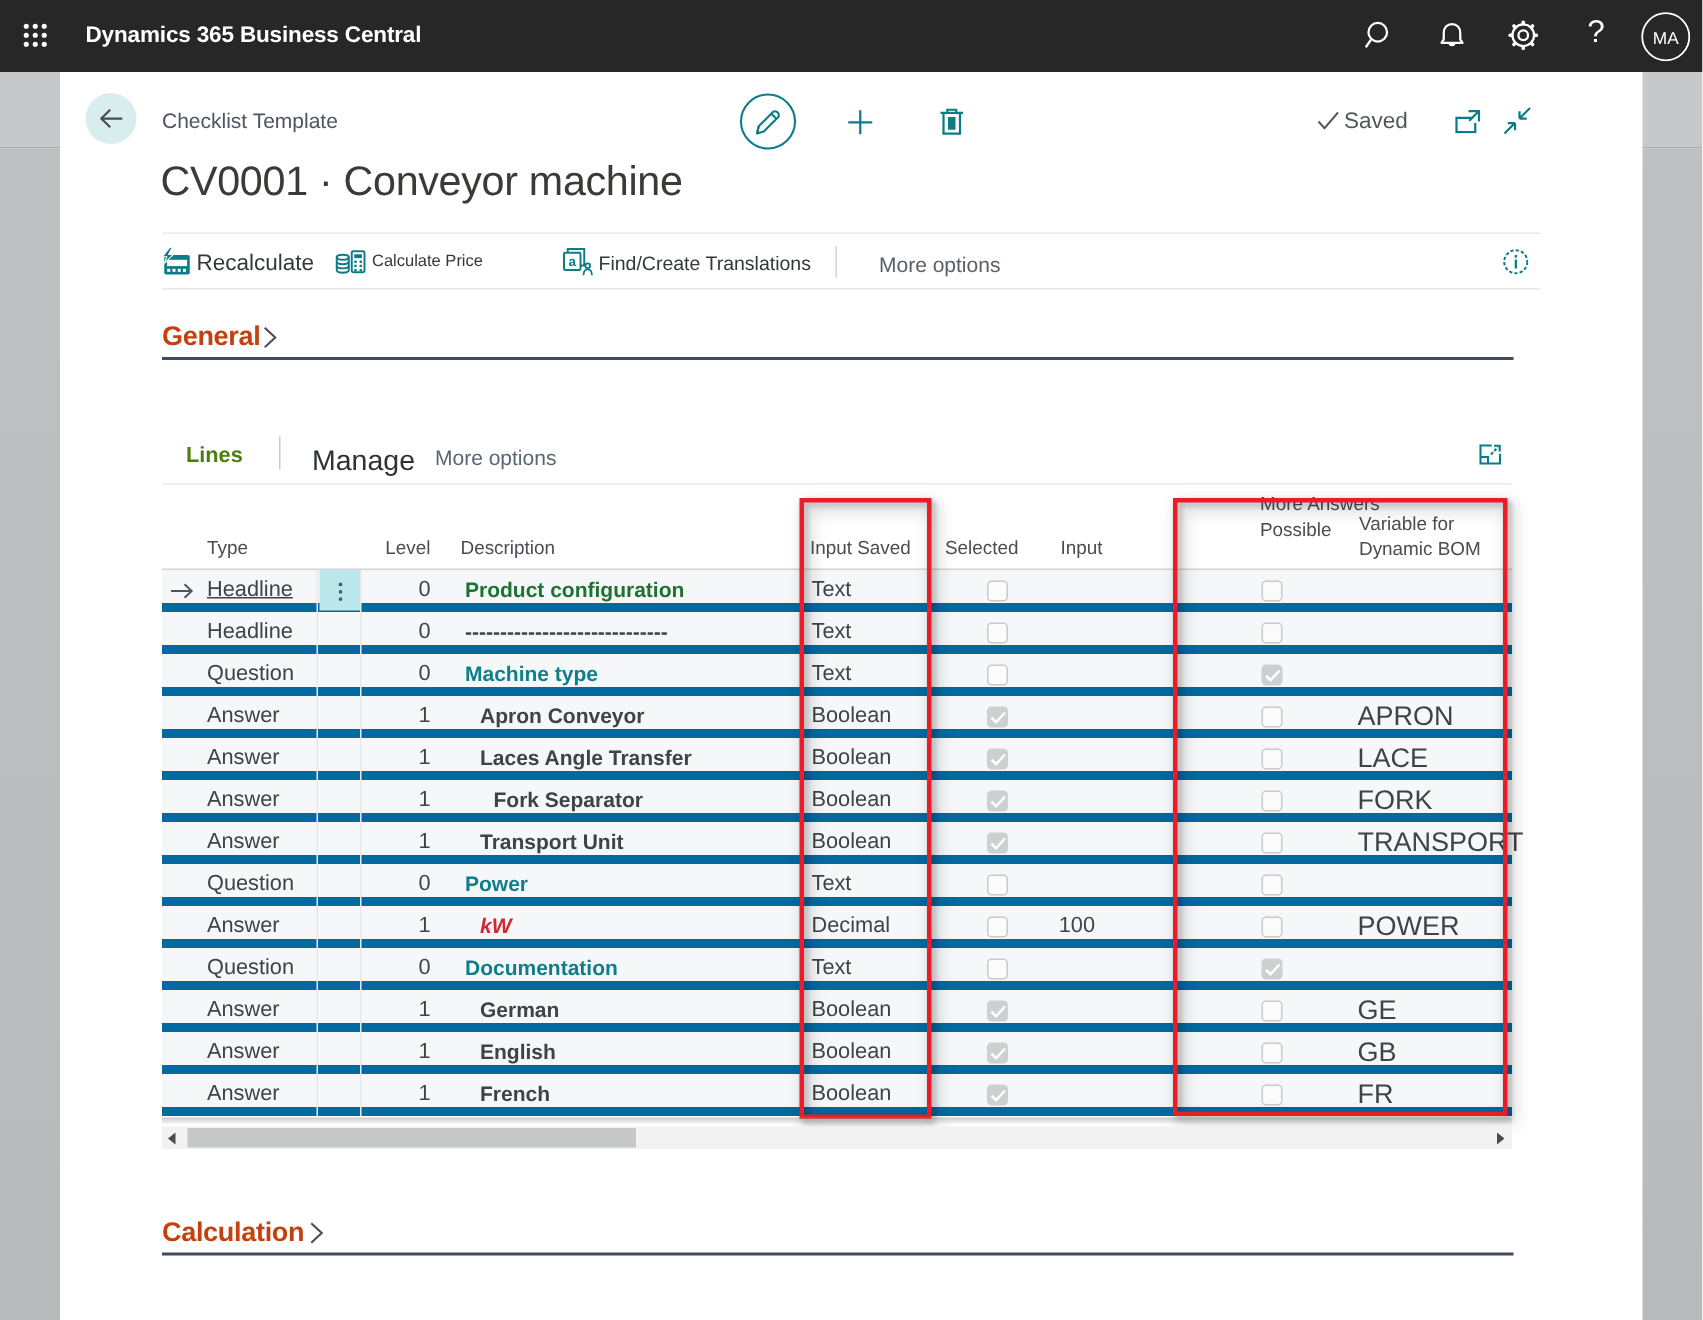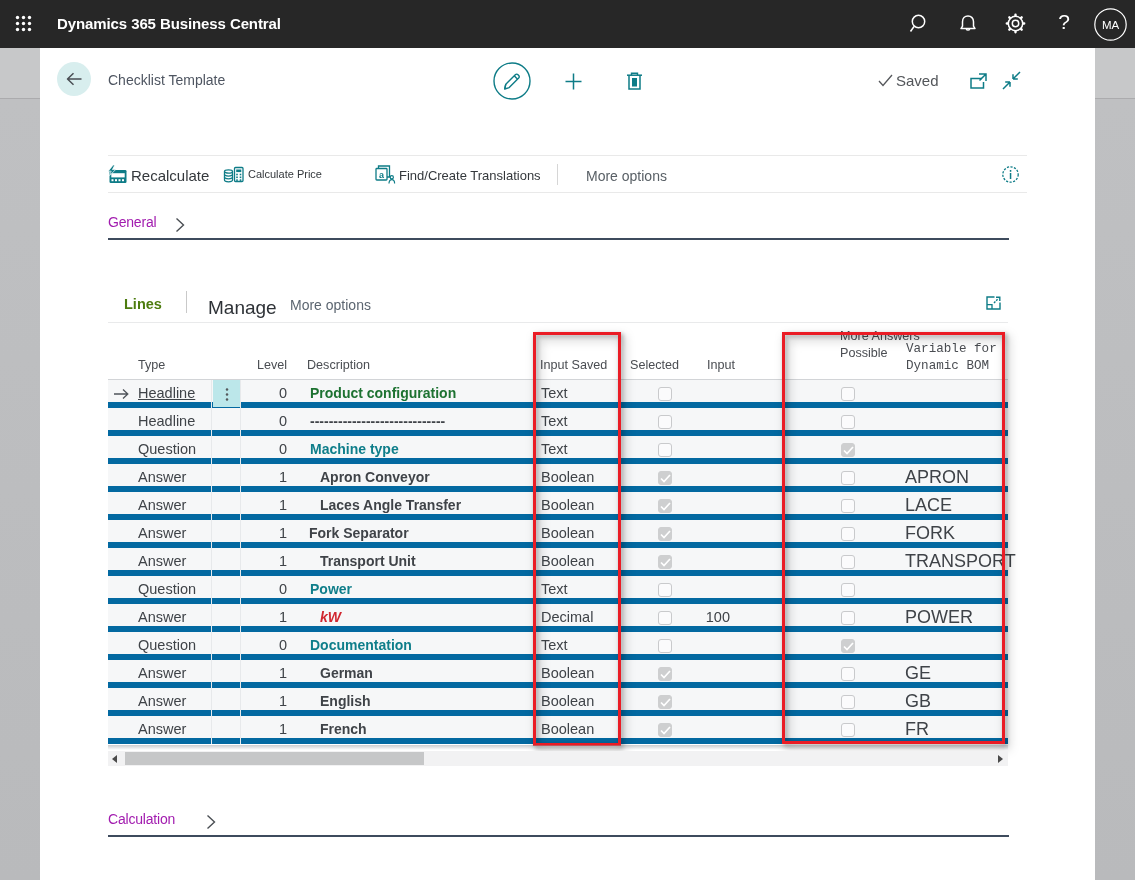--- a/index.html
+++ b/index.html
@@ -29,21 +29,21 @@
   #saved { left:896px; top:72px; font-size:15px; color:#53565a; }
 
   
   #cmdbar { left:108px; top:155px; width:919px; height:38px;
     border-top:1px solid #e9e9e9; border-bottom:1px solid #e9e9e9; }
   .cmditem { top:167px; font-size:15px; color:#34383c; }
   #cmddiv { left:557px; top:164px; width:1px; height:21px; background:#d6d6d6; }
   #moreopt1 { left:586px; top:168px; font-size:14px; color:#596066; }
 
   
-  .sechead { font-size:14px; font-weight:400; color:#a21caf; letter-spacing:-0.2px; }
+  .sechead { font-size:18px; font-weight:700; color:#c2410c; letter-spacing:-0.2px; }
   .secrule { height:2px; background:#3e4b5d; }
 
   
   #lines-tab { left:124px; top:296px; font-size:14.5px; font-weight:700; color:#4d7c0f; }
   #tabdiv { left:186px; top:291px; width:1px; height:22px; background:#c9c9c9; }
   #manage { left:208px; top:297px; font-size:19px; color:#2e3237; }
   #moreopt2 { left:290px; top:297px; font-size:14px; color:#5b6570; }
   #linesrule { left:108px; top:322px; width:900px; height:1px; background:#e9eaeb; }
 
   
@@ -138,20 +138,21 @@
       <div class="hi"></div>
       <div class="ln"></div>
       <div class="lo"></div>
     </div>
 
   <div id="backbtn" class="abs"></div>
   <svg class="abs" style="left:64px; top:69px;" width="20" height="20" viewBox="0 0 20 20">
     <path d="M17.5 10 L3.5 10 M9.5 4.2 L3.5 10 L9.5 15.8" fill="none" stroke="#4a4e54" stroke-width="1.5" stroke-linejoin="round"></path>
   </svg>
   <div id="caption" class="abs">Checklist Template</div>
+  <div id="title" class="abs">CV0001 · Conveyor machine</div>
 
   <svg class="abs" style="left:493px; top:62px;" width="38" height="38" viewBox="0 0 38 38">
     <circle cx="19" cy="19" r="18" fill="none" stroke="#0e7c87" stroke-width="1.4"></circle>
     <g stroke="#0e7c87" stroke-width="1.4" fill="none" stroke-linejoin="round">
       <path d="M12.8 22.2 L22.3 12.7 a1.9 1.9 0 0 1 2.7 0 l0.7 0.7 a1.9 1.9 0 0 1 0 2.7 L16.2 25.6 l-4.5 1.4 Z"></path>
       <path d="M21.2 13.8 l3.4 3.4"></path>
       <path d="M12.8 22.2 l-1.1 4.8"></path>
     </g>
   </svg>
 
@@ -256,21 +257,21 @@
   </svg>
   <div id="linesrule" class="abs"></div>
 
   <div class="abs colhead" style="left:138px; top:357px;">Type</div>
   <div class="abs colhead" style="left:231px; top:357px; width:56px; text-align:right;">Level</div>
   <div class="abs colhead" style="left:307px; top:357px;">Description</div>
   <div class="abs colhead" style="left:540px; top:357px;">Input Saved</div>
   <div class="abs colhead" style="left:630px; top:357px;">Selected</div>
   <div class="abs colhead" style="left:707px; top:357px;">Input</div>
   <div class="abs colhead" style="left:796px; top:328px;margin-left:44px;">More Answers<br>Possible</div>
-  <div class="abs colhead" style="left:906px; top:341px;font-family:Liberation Mono, monospace;">Variable for<br>Dynamic BOM</div>
+  <div class="abs colhead" style="left:906px; top:341px;">Variable for<br>Dynamic BOM</div>
 
   <div class="abs" style="left:108px; top:379px; width:900px; height:1px; background:#d2d4d7;"></div>
   <div id="rows">
       <div class="abs row" style="top:380px;">
         <svg style="position:absolute; left:6px; top:8px;" width="15" height="12" viewBox="0 0 15 12">
           <path d="M0 6 H13.5 M9 1.5 L13.8 6 L9 10.5" fill="none" stroke="#4f545a" stroke-width="1.3"></path>
         </svg>
         <div class="cell ct" style="text-decoration:underline;">Headline</div>
         <div style="position:absolute; left:105px; top:0px; width:27px; height:27px; background:#bce7ea;"></div>
         <svg style="position:absolute; left:117px; top:8px;" width="4" height="13" viewBox="0 0 4 13">
@@ -328,21 +329,21 @@
           <svg width="11" height="9" viewBox="0 0 11 9">
             <path d="M1 4.5 L4 7.5 L10 1" fill="none" stroke="#fff" stroke-width="1.7"></path>
           </svg>
         </div>
         <div class="cbx cb2"></div>
         <div class="cell cvb">LACE</div>
       </div>
       <div class="abs row" style="top:520px;">
         <div class="cell ct">Answer</div>
         <div class="cell clv">1</div>
-        <div class="cell cd" style="left:201px;">Fork Separator</div>
+        <div class="cell cd" style="left:221px;">Fork Separator</div>
         <div class="cell cit">Boolean</div>
         <div class="cbx cb1 on">
           <svg width="11" height="9" viewBox="0 0 11 9">
             <path d="M1 4.5 L4 7.5 L10 1" fill="none" stroke="#fff" stroke-width="1.7"></path>
           </svg>
         </div>
         <div class="cbx cb2"></div>
         <div class="cell cvb">FORK</div>
       </div>
       <div class="abs row" style="top:548px;">

